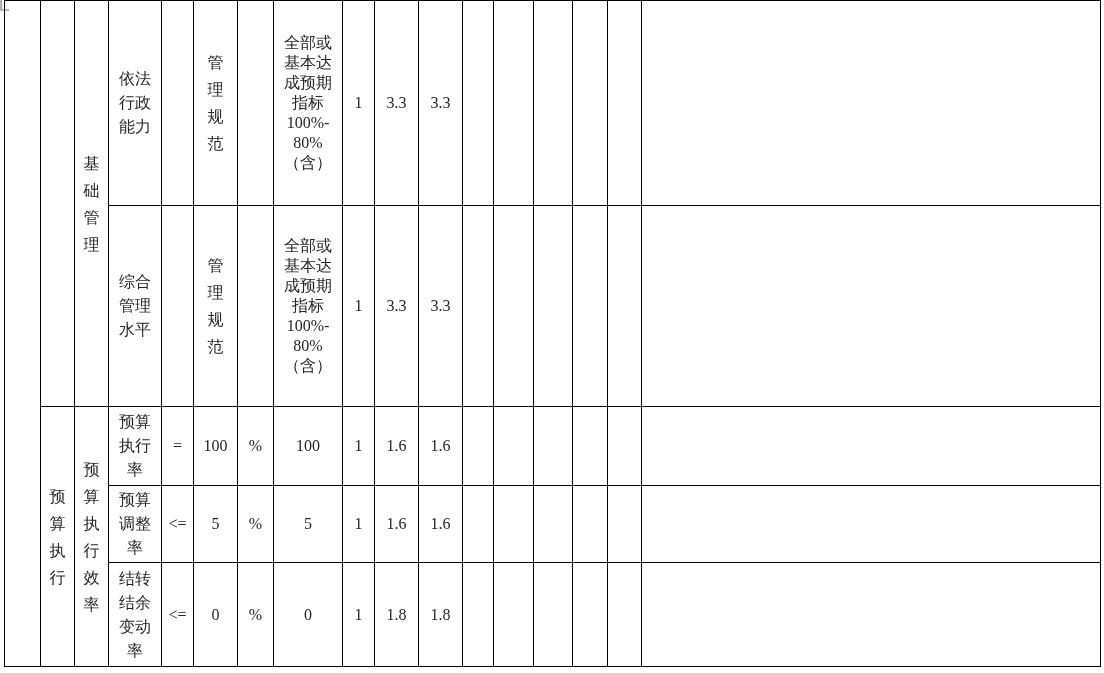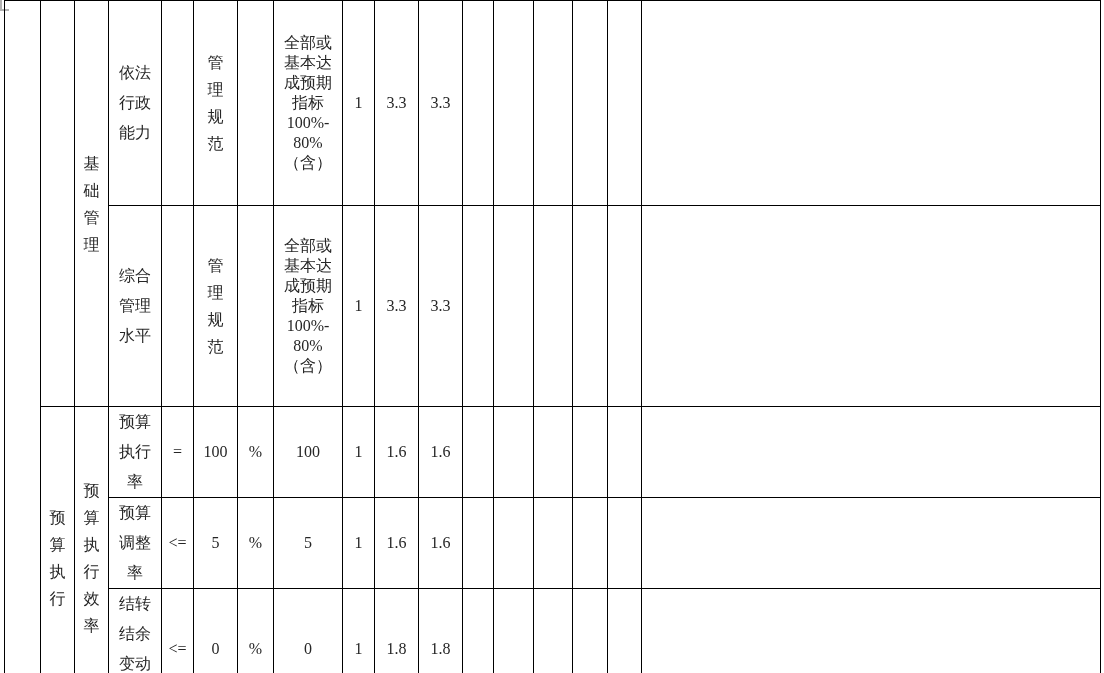--- a/index.html
+++ b/index.html
@@ -39,21 +39,21 @@
     font-size: 16px;
     color: #262626;
     overflow: hidden;
   }
   
   td.nt { border-top: none; }
   td.nb { border-bottom: none; }
   
   td.v    { white-space: pre-line; line-height: 27px; }
   
-  td.wrap { white-space: pre-line; line-height: 30px; margin-top: 19px; }
+  td.wrap { white-space: pre-line; line-height: 24px; margin-top: 19px; }
   td.std  { white-space: pre-line; line-height: 20px; }
 </style>
 </head>
 <body>
 
 <div class="corner-mark"></div>
 
 <table class="grid">
   <colgroup>
     <col style="width:36px">

